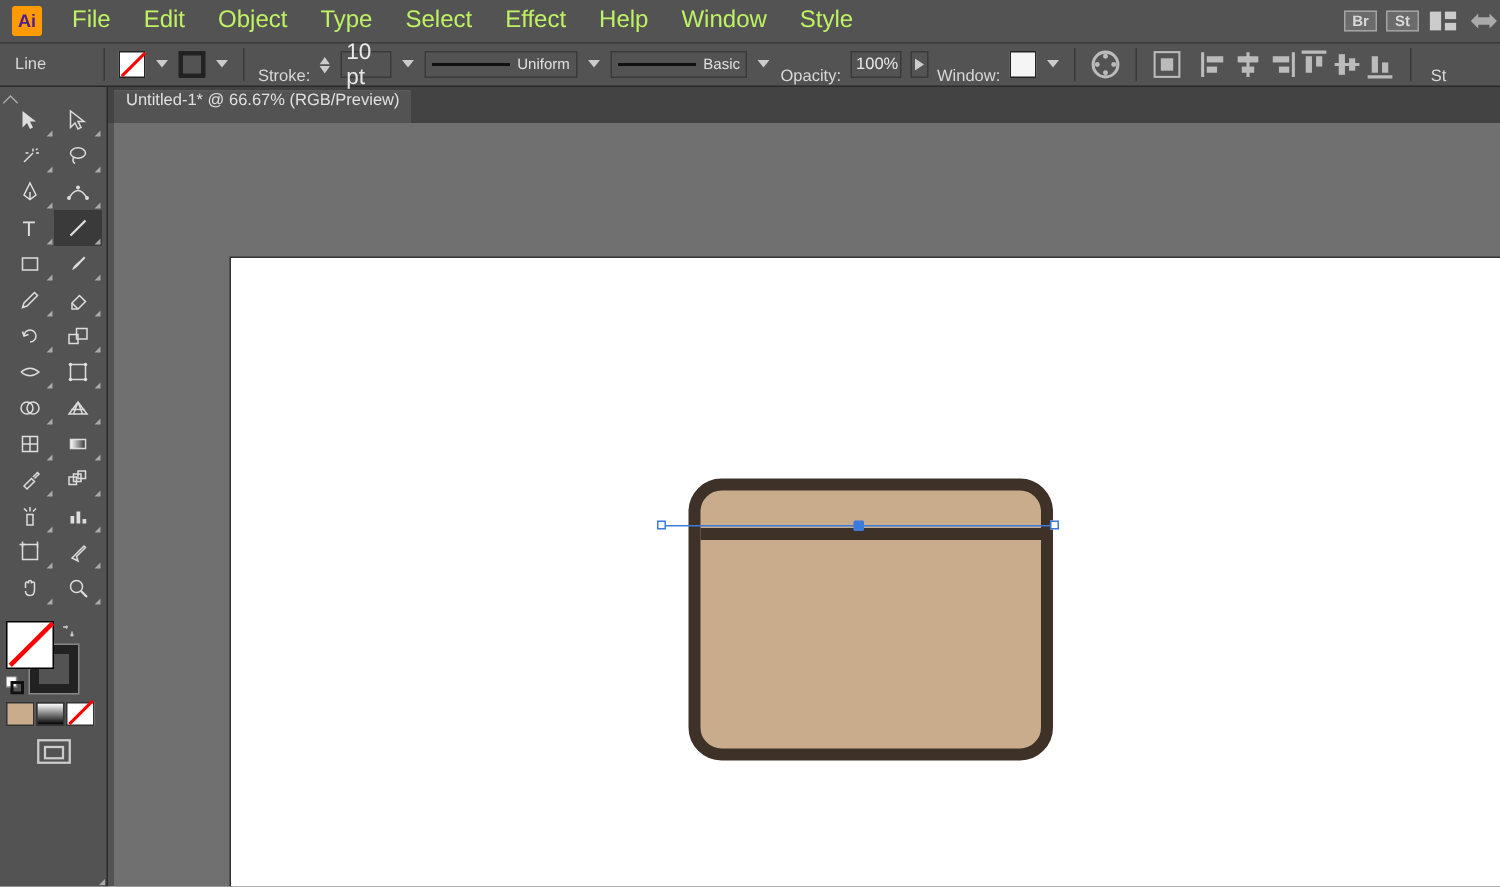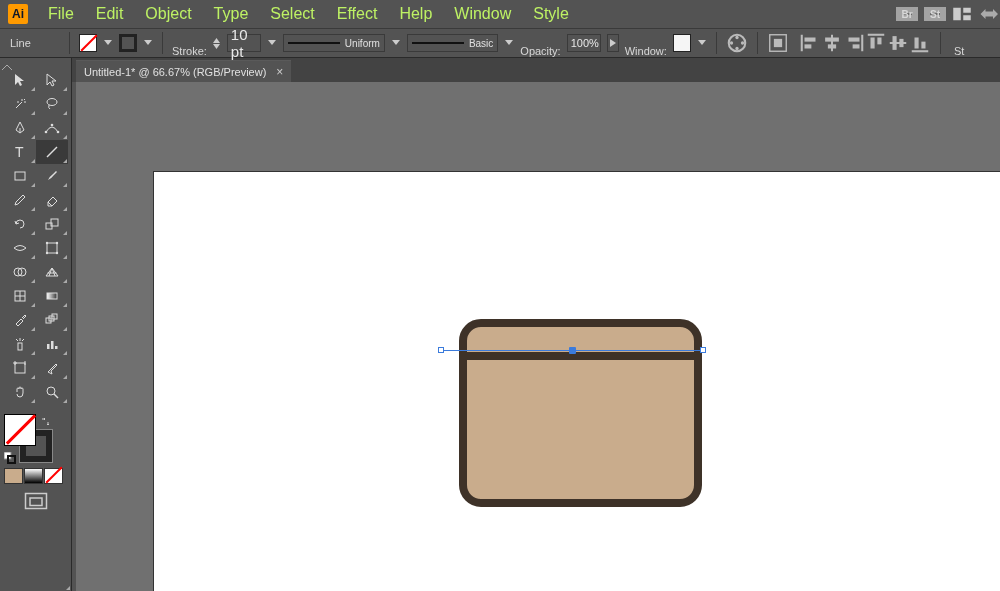--- a/index.html
+++ b/index.html
@@ -1,21 +1,21 @@
 <!DOCTYPE html>
 <html><head>
 <meta charset="utf-8">
 <style>
 * { margin:0; padding:0; box-sizing:border-box; font-family:"Segoe UI",Tahoma,sans-serif; user-select:none; }
 body { width:1000px; height:591px; background:#535353; overflow:hidden; position:relative; }
 .menubar { height:28px; background:#535353; display:flex; align-items:center; padding-left:8px; gap:2px; }
-.ai-logo { width:20px; height:20px; background:#ff9a00; color:#0f172a; font-weight:bold; font-size:12px; display:flex; align-items:center; justify-content:center; border-radius:2px; margin-right:8px; }
+.ai-logo { width:20px; height:20px; background:#ff9a00; color:#4c1d95; font-weight:bold; font-size:12px; display:flex; align-items:center; justify-content:center; border-radius:2px; margin-right:8px; }
 .menu-item { color:#bef264; font-size:16px; padding:4px 10px; cursor:pointer; }
 .menu-spacer { flex:1; }
-.menu-icon-box { width:22px; height:14px; background:#6b6b6b; color:#d8d8d8; font-size:10px; font-weight:bold; display:flex; align-items:center; justify-content:center; margin:0 2px; border:6px solid #a3a3a3; cursor:pointer; }
+.menu-icon-box { width:22px; height:14px; background:#6b6b6b; color:#d8d8d8; font-size:10px; font-weight:bold; display:flex; align-items:center; justify-content:center; margin:0 2px; border:1px solid #a3a3a3; cursor:pointer; }
 .menu-misc { width:20px; height:18px; margin:0 2px; display:flex; align-items:center; justify-content:center; cursor:pointer; }
 .controlbar { height:30px; background:#535353; border-top:1px solid #3a3a3a; border-bottom:1px solid #2a2a2a; display:flex; align-items:center; padding-left:10px; gap:6px; font-size:11px; color:#d8d8d8; }
 .ctrl-label { min-width:50px; }
 .swatch-none { width:18px; height:18px; background:#fff; position:relative; border:1px solid #222; cursor:pointer; }
 .swatch-none::after { content:""; position:absolute; left:-2px; top:7px; width:22px; height:2px; background:#ff0000; transform:rotate(-45deg); }
 .dd-caret { width:10px; height:18px; display:flex; align-items:center; justify-content:center; cursor:pointer; }
 .dd-caret svg { width:8px; height:6px; }
 .stroke-sw { width:18px; height:18px; border:3px solid #222; background:#535353; cursor:pointer; }
 .sep { width:1px; height:22px; background:#3a3a3a; margin:0 3px; }
 .field-label { font-size:11px; color:#d8d8d8;margin-top:16px; }
@@ -26,21 +26,21 @@
 .profile-line { width:52px; height:2px; background:#111; }
 .profile-text { font-size:10px; color:#e0e0e0; }
 .opac-field { width:34px; height:18px; background:#535353; border:1px solid #3a3a3a; color:#e8e8e8; font-size:11px; display:flex; align-items:center; padding-left:3px; }
 .opac-arrow { width:12px; height:18px; border:1px solid #3a3a3a; display:flex; align-items:center; justify-content:center; cursor:pointer; }
 .style-sw { width:18px; height:18px; background:#f5f5f5; border:1px solid #222; cursor:pointer; }
 .ctrl-icon { width:22px; height:22px; display:flex; align-items:center; justify-content:center; cursor:pointer; }
 .align-group { display:flex; gap:0; margin-left:4px; }
 .align-btn { width:22px; height:22px; display:flex; align-items:center; justify-content:center; cursor:pointer; }
 .tabbar { height:24px; background:#434343; display:flex; align-items:flex-end; padding-left:76px; }
 .tabbar-handle { position:absolute; left:2px; top:60px; width:10px; height:10px; display:flex; align-items:center; justify-content:center; cursor:pointer; }
-.tab { height:22px; background:#535353; color:#e0e0e0; font-size:11px; display:flex; align-items:center; padding:0 8px; gap:10px; border-top:1px solid #5a5a5a; cursor:pointer; }
+.tab { height:22px; background:#535353; color:#e0e0e0; font-size:11px; display:flex; align-items:center; padding:0 8px; gap:10px; border-top:1px solid #5a5a5a; cursor:pointer;flex-direction:column; }
 .tab-close { color:#ccc; font-size:12px; cursor:pointer; }
 .workspace { position:absolute; left:76px; top:82px; right:0; bottom:0; background:#707070; overflow:hidden; }
 .artboard { position:absolute; left:78px; top:90px; width:1100px; height:700px; background:#fff; box-shadow:0 0 0 1px #333; }
 .wallet { position:absolute; left:305px; top:147px; width:243px; height:188px; border:8px solid #3e3228; border-radius:22px; background:#c9ac8c; }
 .wallet-line { position:absolute; left:0; top:25px; width:100%; height:8px; background:#3e3228; }
 .sel-line { position:absolute; left:287px; top:178px; width:262px; height:1px; background:#3b7bdc; }
 .sel-handle { position:absolute; width:6px; height:6px; background:#fff; border:1px solid #3b7bdc; }
 .sel-hl { left:284px; top:175px; }
 .sel-hr { left:546px; top:175px; }
 .sel-hc { left:415px; top:175px; width:7px; height:7px; background:#3b7bdc; border:none; border-radius:1px; }

